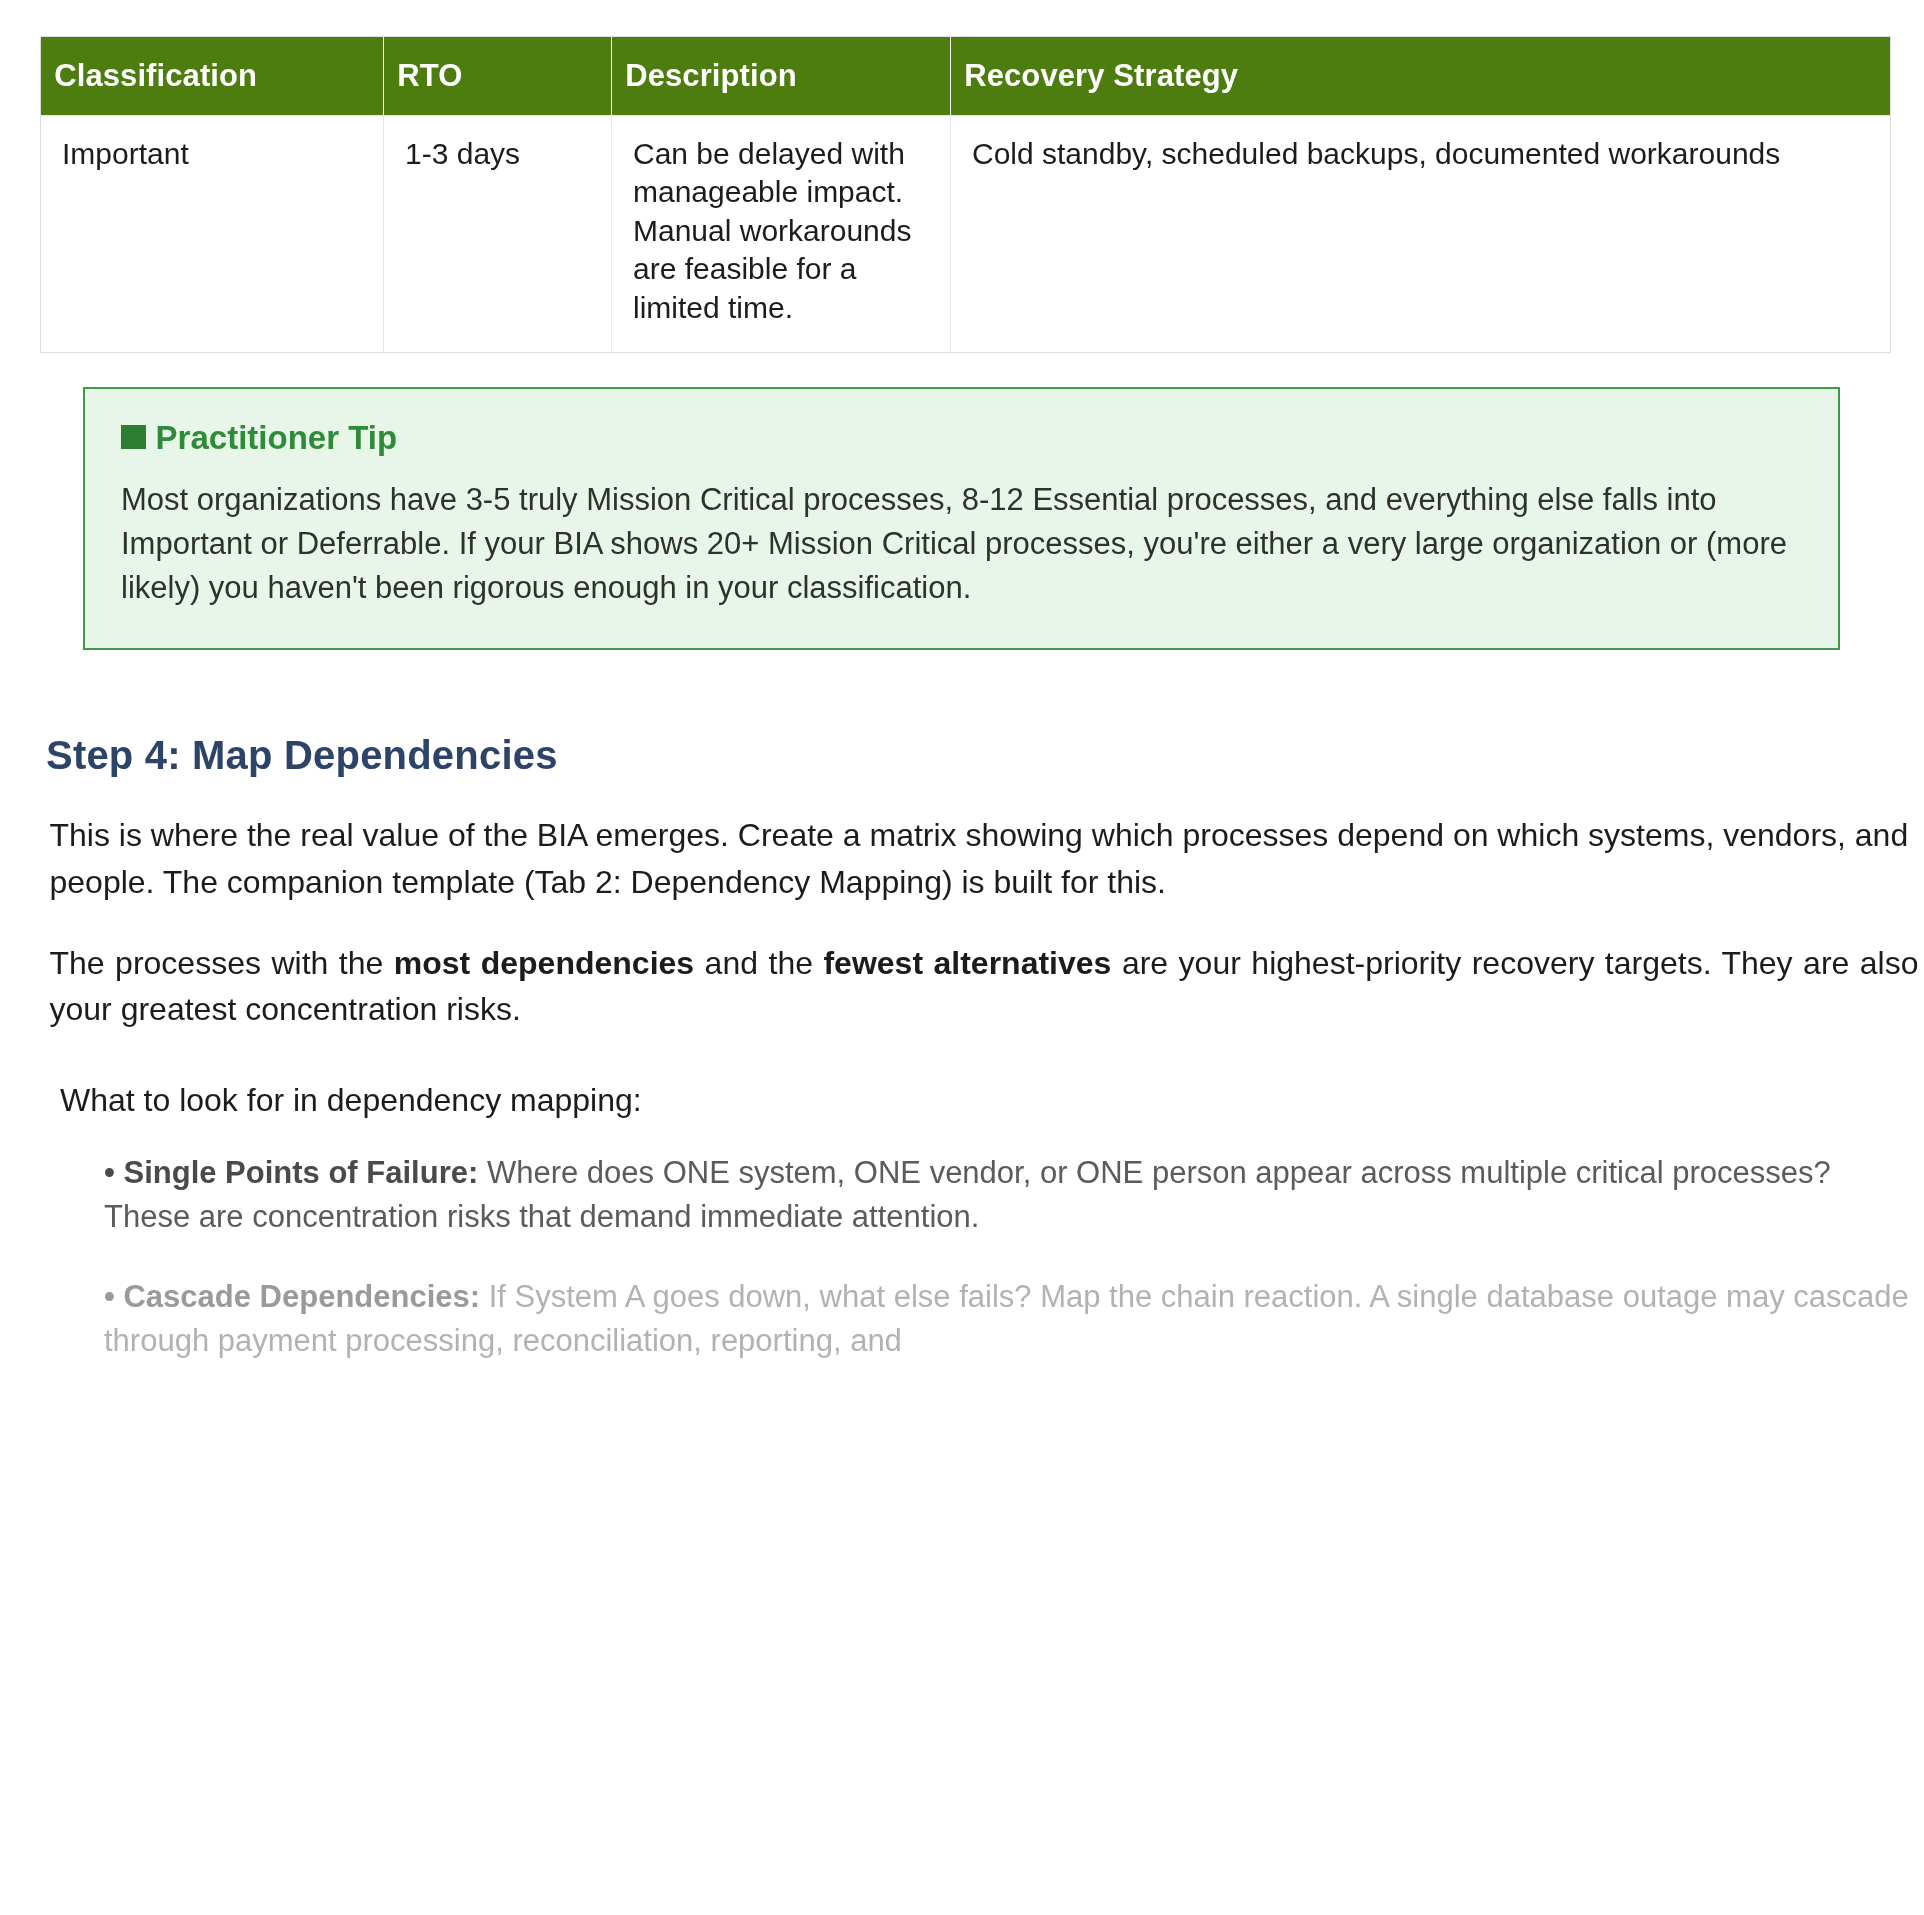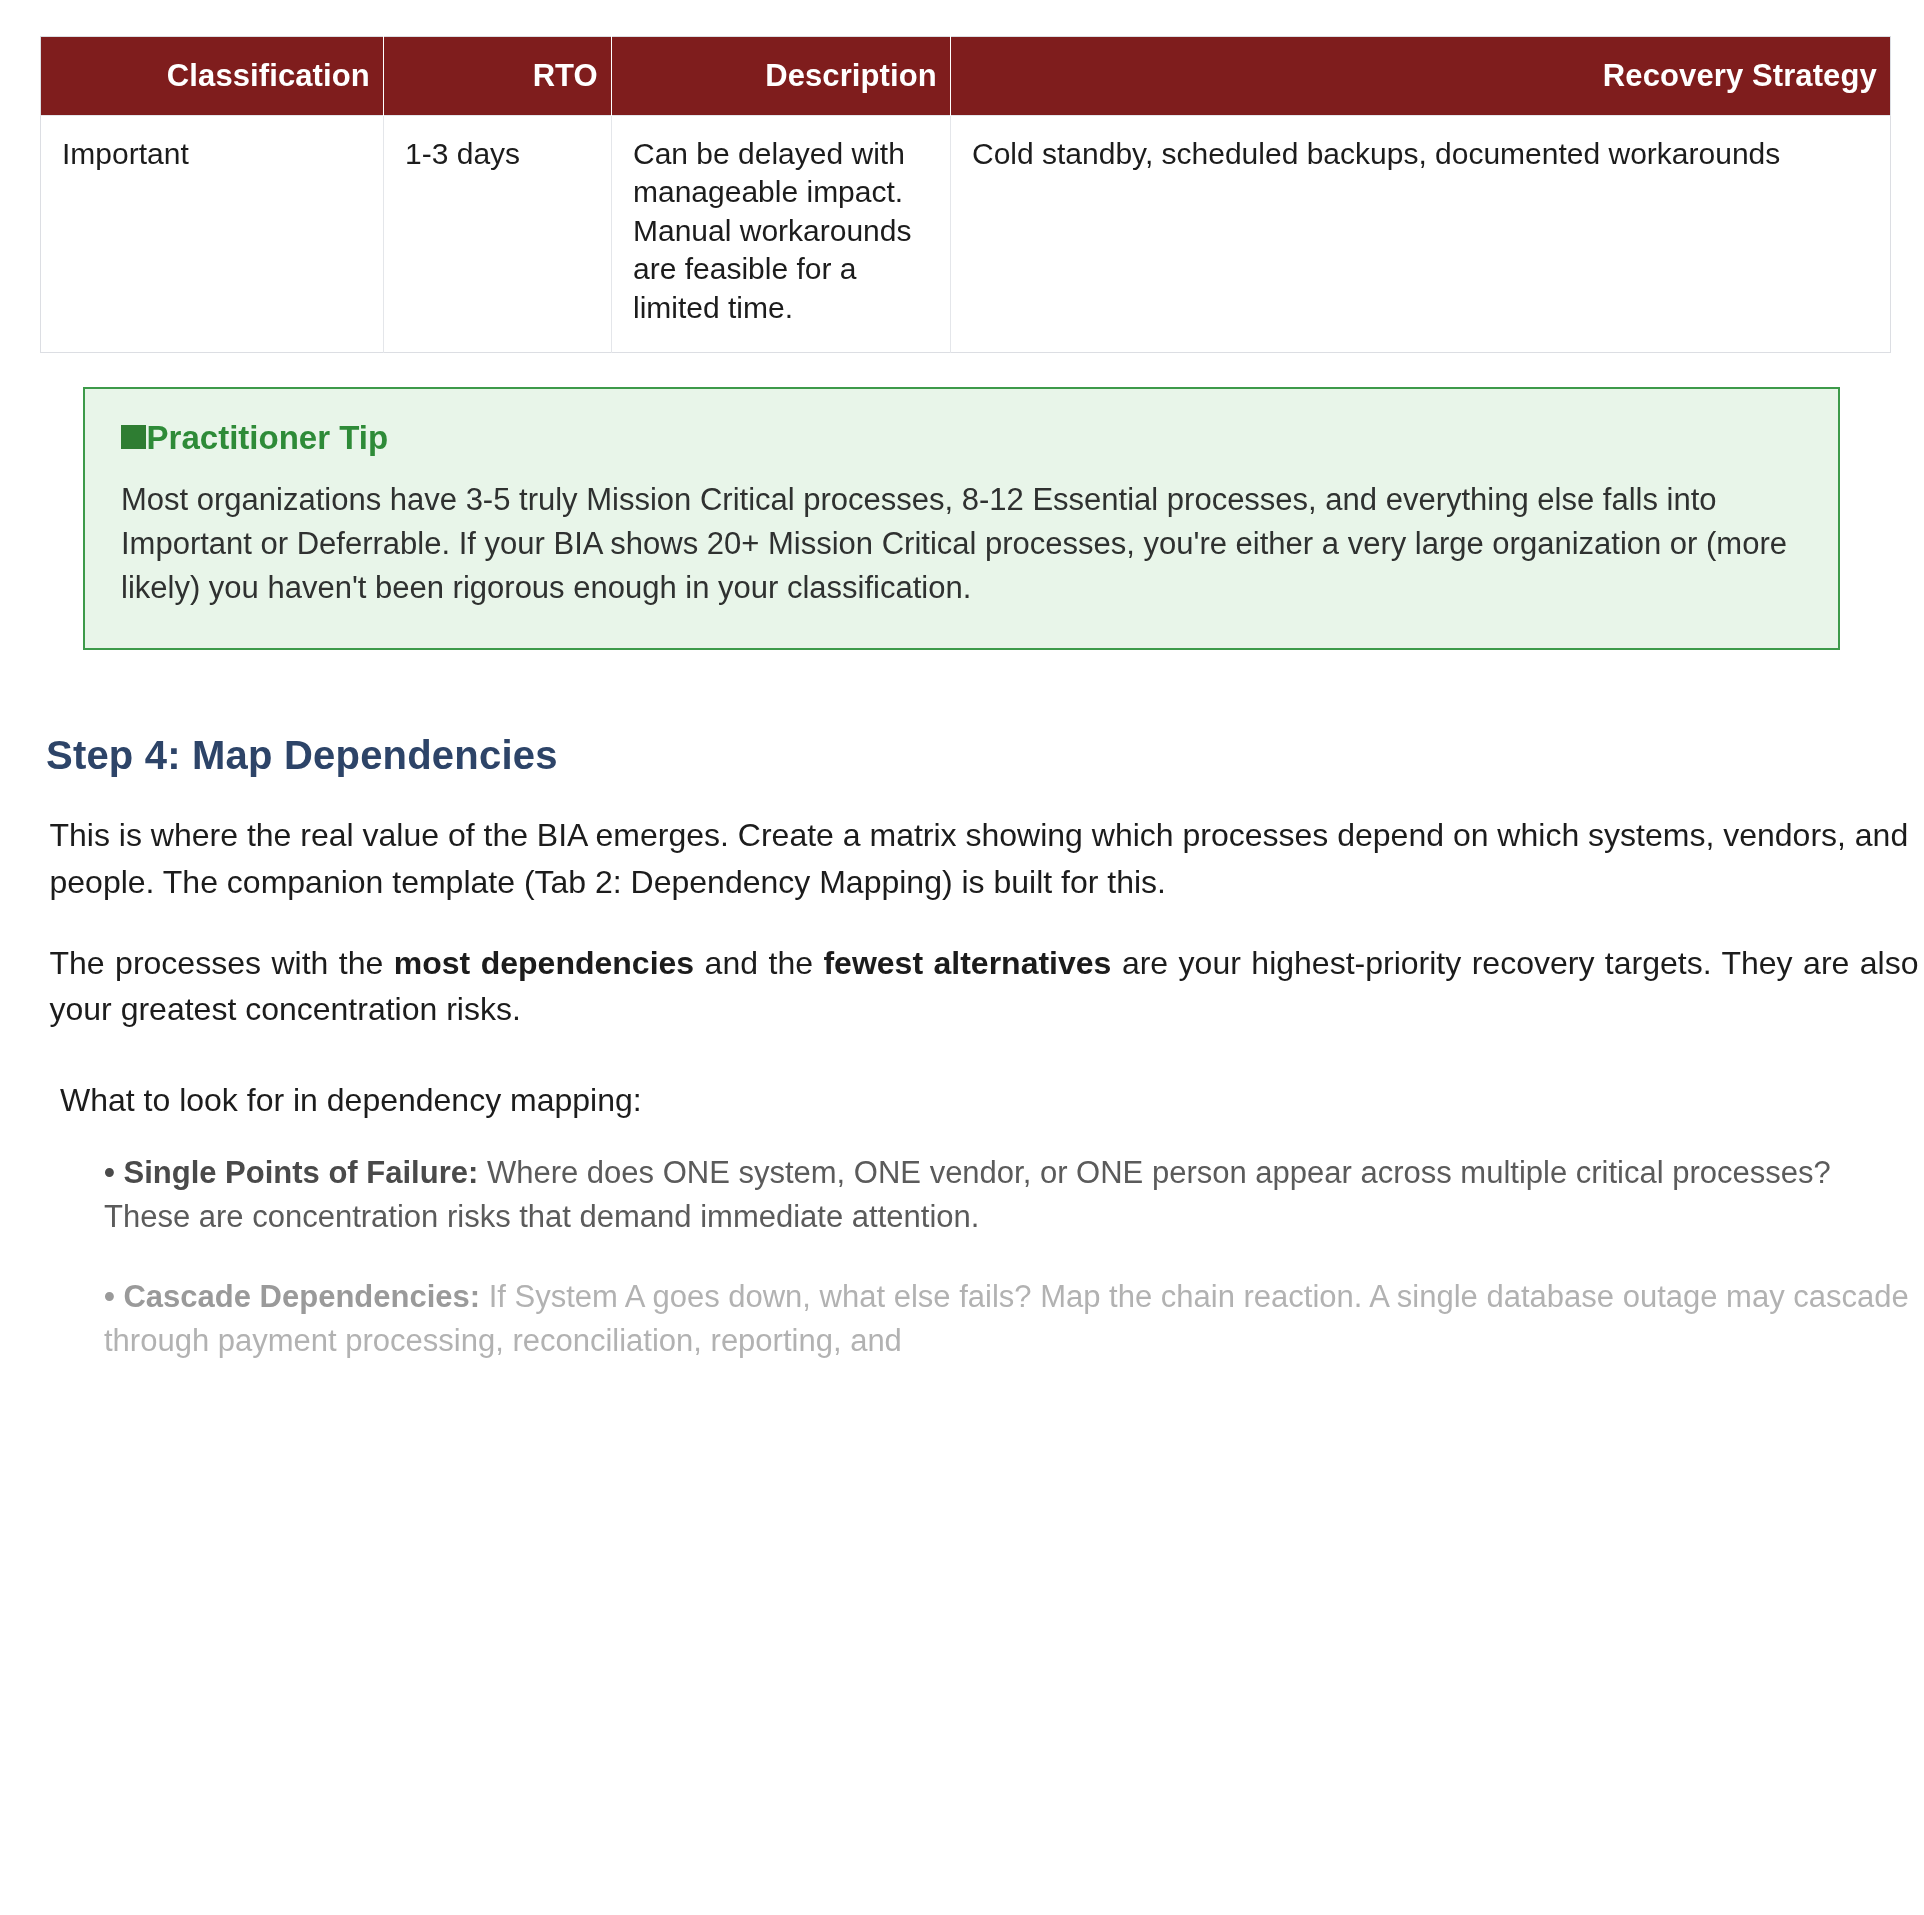--- a/index.html
+++ b/index.html
@@ -29,25 +29,25 @@
     border-collapse: collapse;
     table-layout: fixed;
     border: 0.9px solid #dcdee3;
   }
   .rto-table col.c-class { width: 343px; }
   .rto-table col.c-rto   { width: 228px; }
   .rto-table col.c-desc  { width: 339px; }
   .rto-table col.c-rec   { width: 940px; }
 
   .rto-table thead th {
-    background: #7f1d1d;
+    background: #4d7c0f;
     color: #ffffff;
     font-size: 31px;
     font-weight: bold;
-    text-align: right;
+    text-align: left;
     padding: 21px 13.2px;
     border-right: 1.9px solid #ffffff;
     letter-spacing: 0.1px;
   }
   .rto-table thead th:last-child { border-right: none; }
 
   .rto-table tbody td {
     font-size: 30px;
     color: #2b2b2b;
     padding: 19px 21px 24.6px 21px;
@@ -66,21 +66,21 @@
     margin: 34px 0 0 43px;
     width: 1757px;
     box-sizing: border-box;
     background: #e8f5e9;
     border: 2.8px solid #3d9a4a;
     padding: 32px 36px 38px 36px;
   }
   .tip-head {
     display: flex;
     align-items: center;
-    gap: 1px;
+    gap: 10px;
     margin-bottom: 24.6px;
   }
   .tip-square {
     width: 24.6px;
     height: 24.6px;
     background: #2e7d32;
     display: inline-block;
     flex: none;
   }
   .tip-title {

